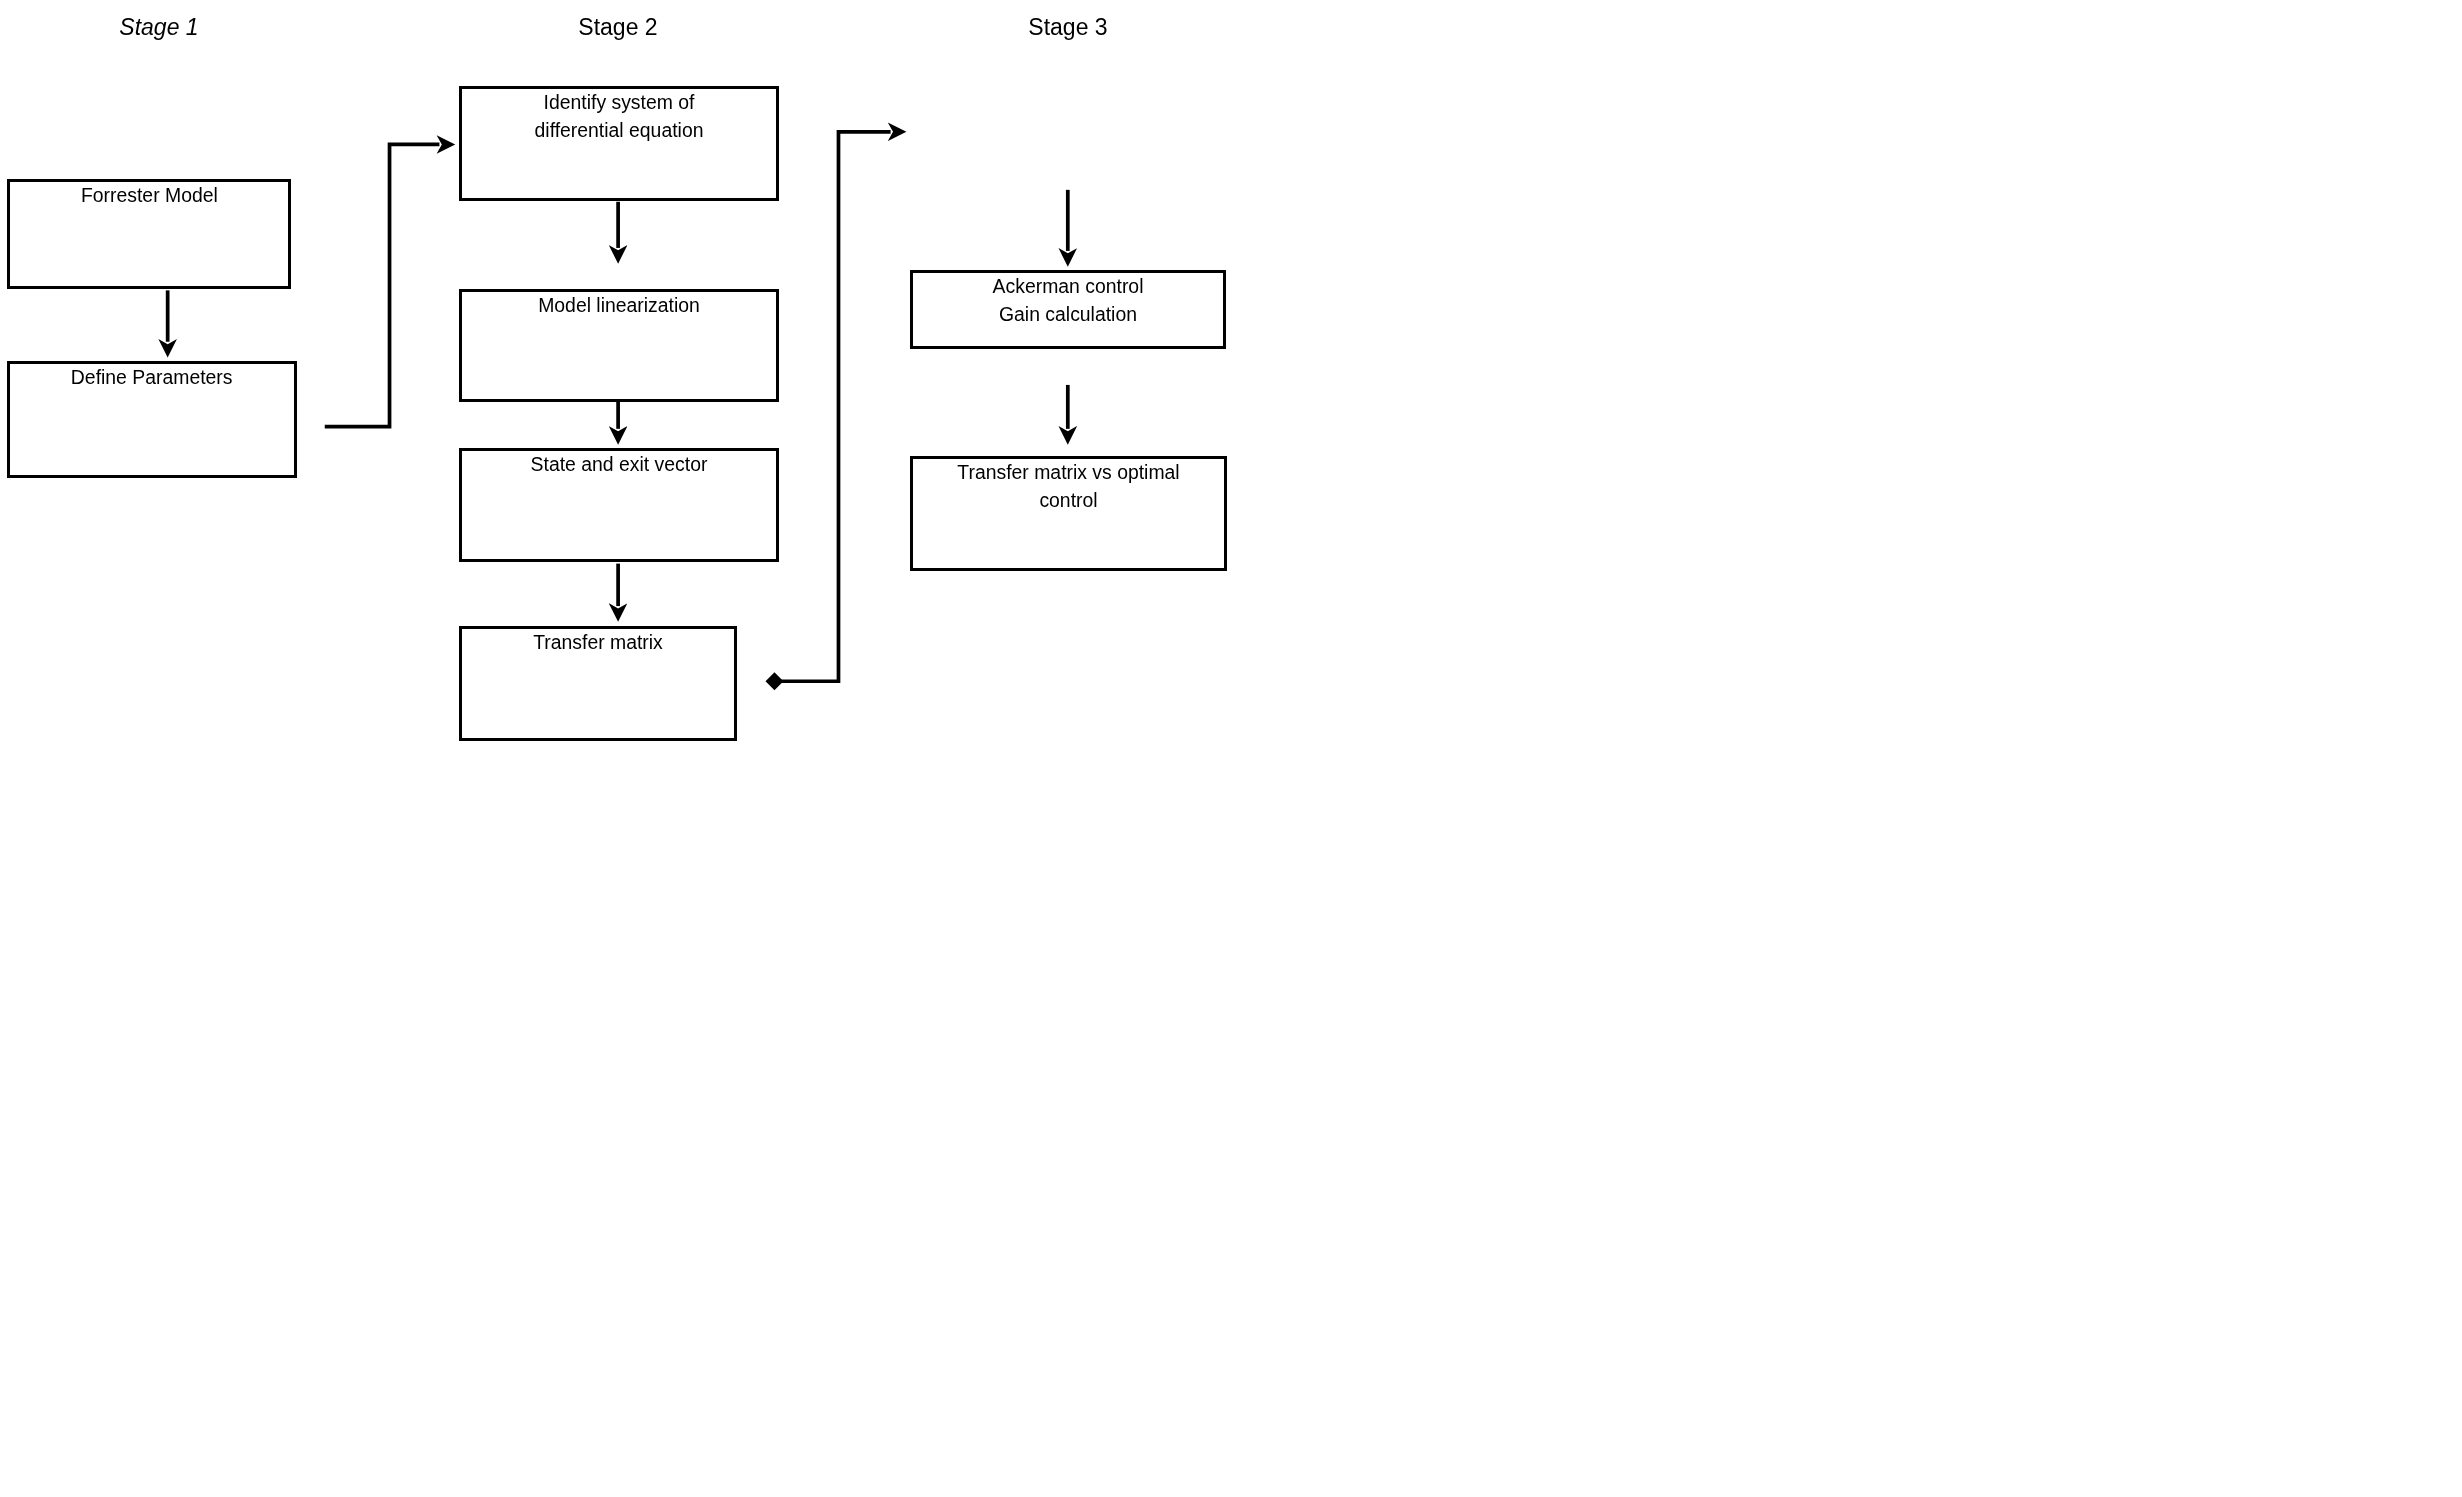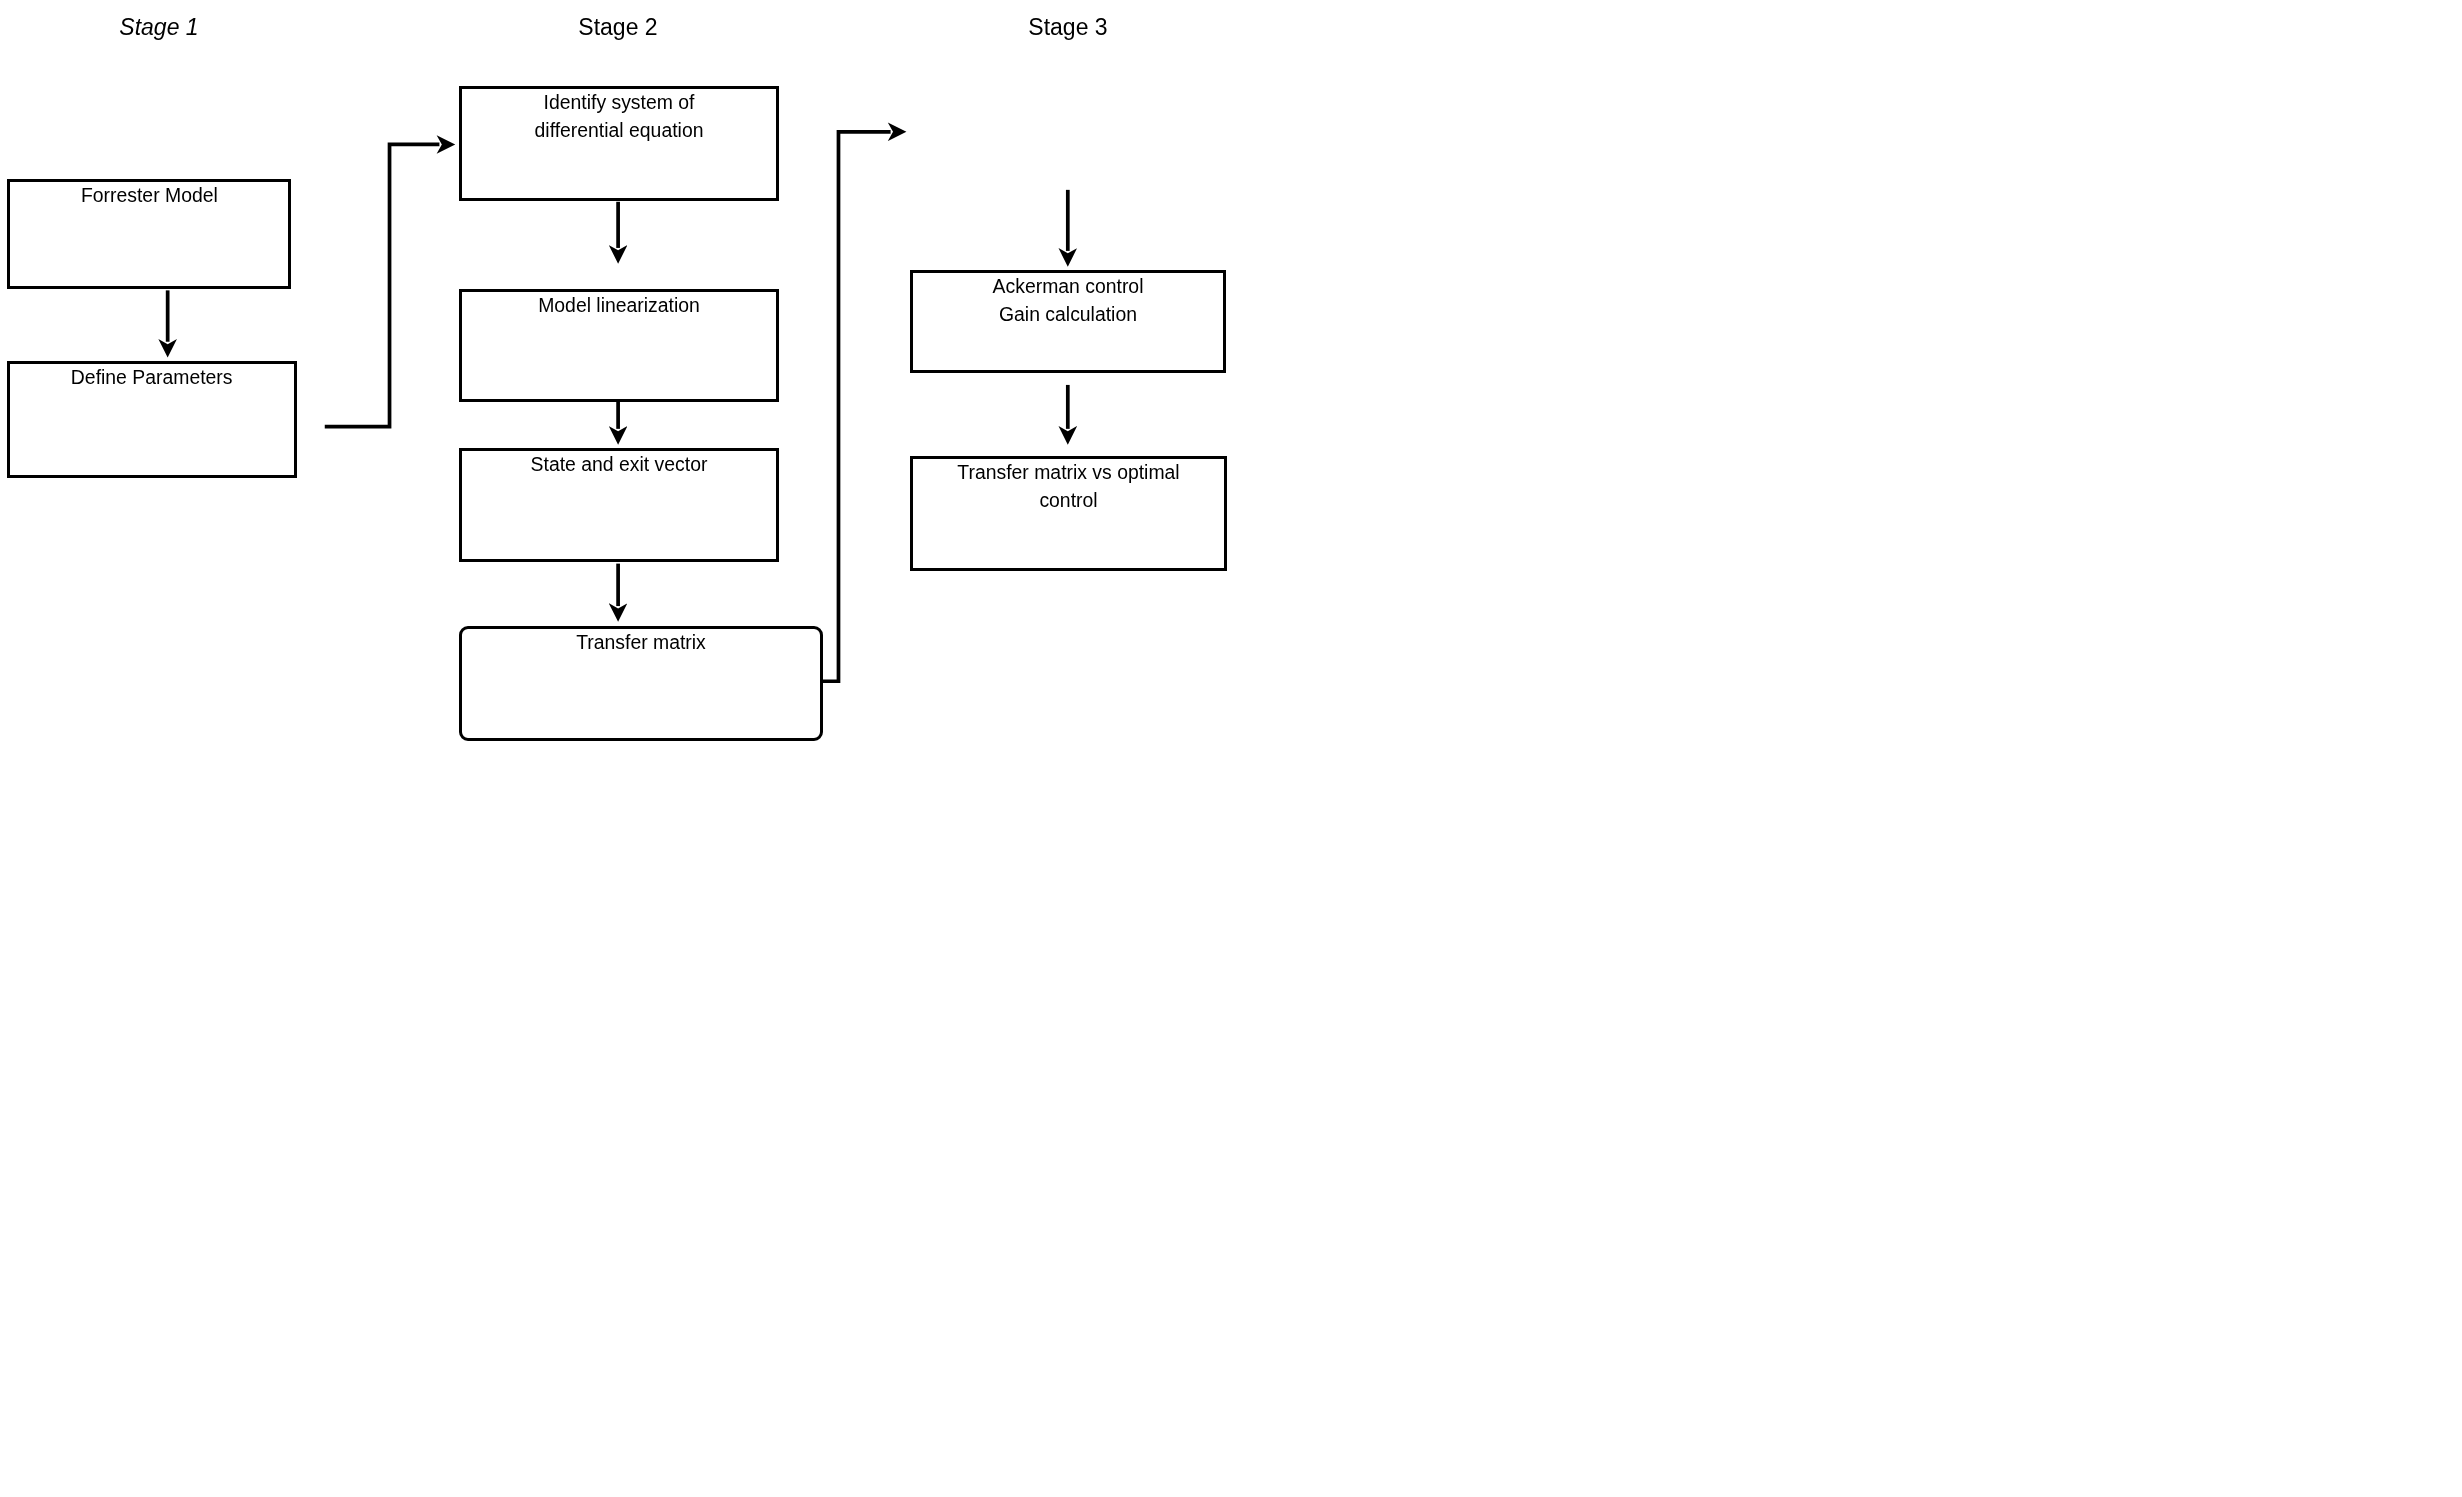--- a/index.html
+++ b/index.html
@@ -87,25 +87,25 @@
   <div class="node" style="left:459px; top:86px; width:320px; height:115px;">
     <span class="node-label">Identify system of
 differential equation</span>
   </div>
   <div class="node" style="left:459px; top:267px; width:320px; height:113px;margin-top:22px;">
     <span class="node-label">Model linearization</span>
   </div>
   <div class="node" style="left:459px; top:448px; width:320px; height:114px;">
     <span class="node-label">State and exit vector</span>
   </div>
-  <div class="node" style="left:459px; top:626px; width:364px; height:115px;border-radius:9px;">
+  <div class="node" style="left:459px; top:626px; width:278px; height:115px;">
     <span class="node-label">Transfer matrix</span>
   </div>
 
-  <div class="node" style="left:910px; top:270px; width:316px; height:103px;">
+  <div class="node" style="left:910px; top:270px; width:316px; height:79px;">
     <span class="node-label">Ackerman control
 Gain calculation</span>
   </div>
   <div class="node" style="left:910px; top:448px; width:317px; height:115px;margin-top:8px;">
     <span class="node-label">Transfer matrix vs optimal
 control</span>
   </div>
 
 </div>
 

